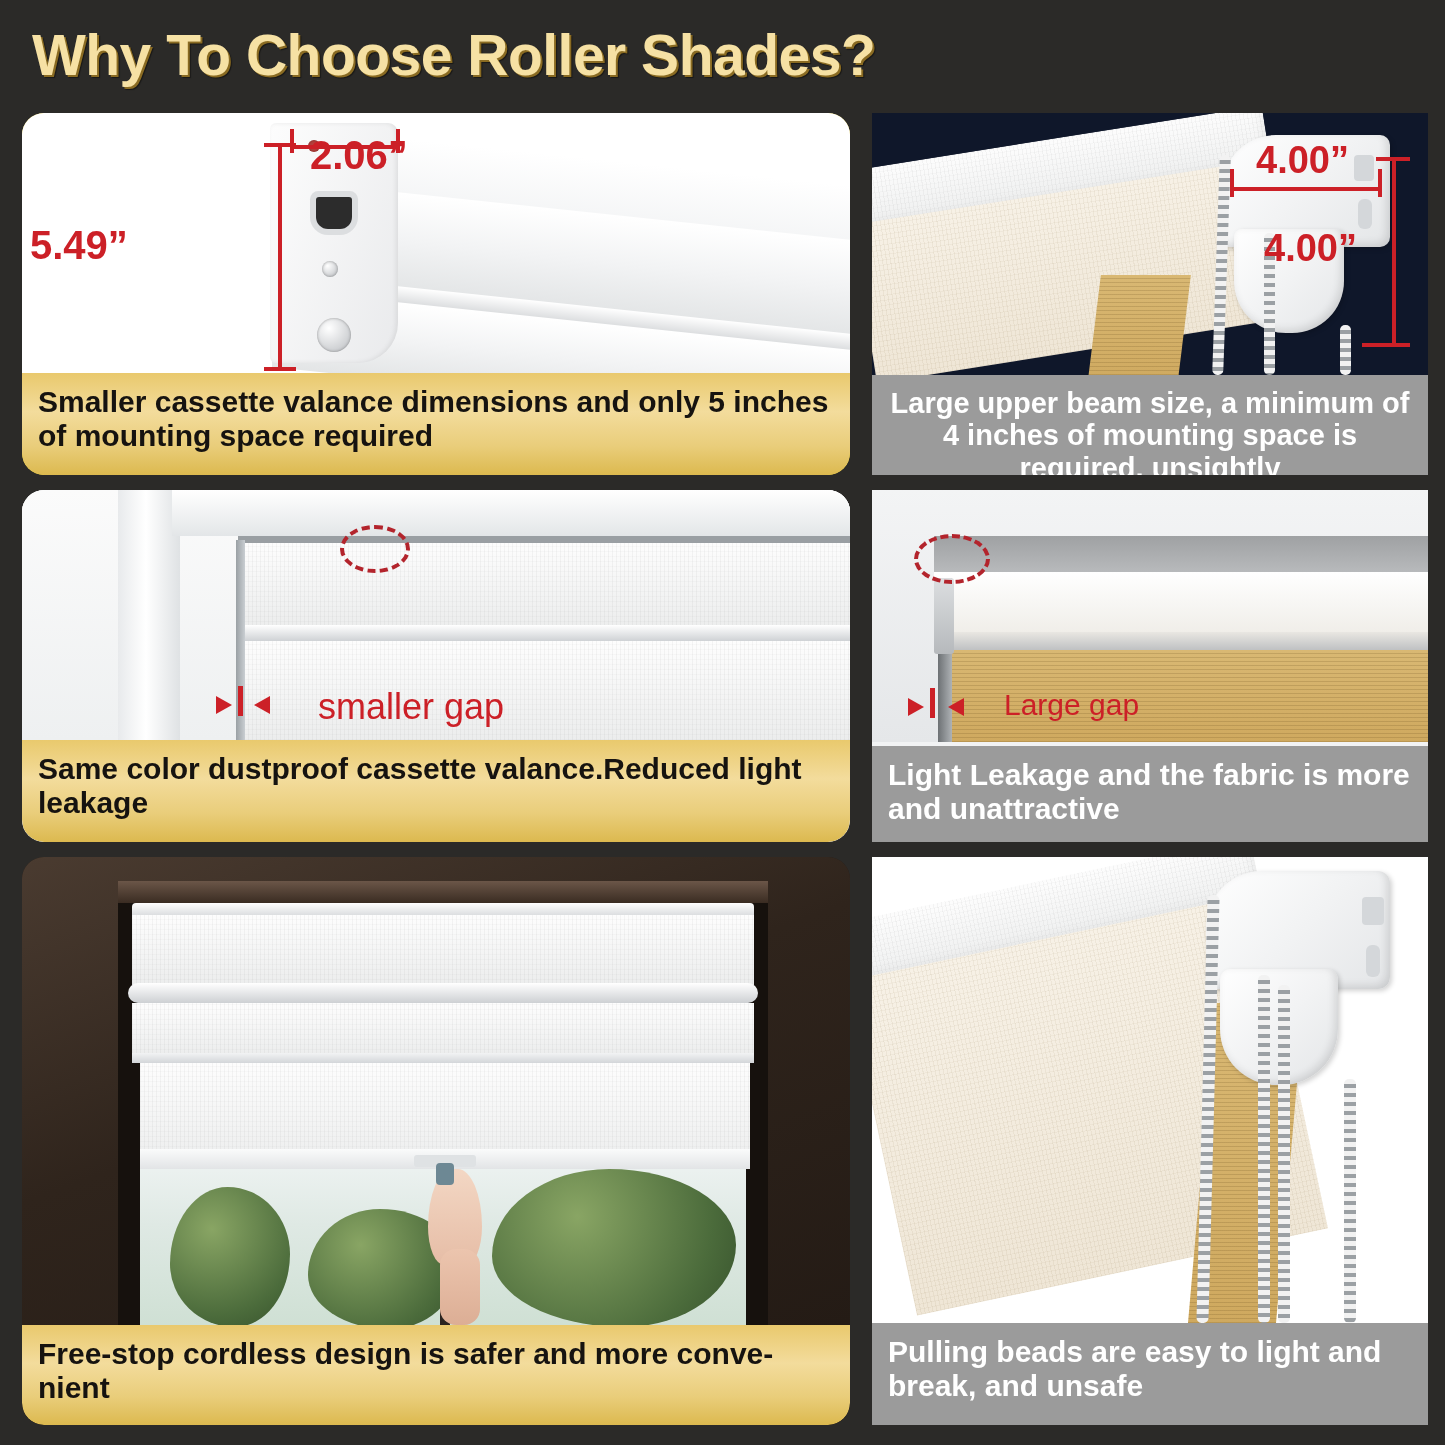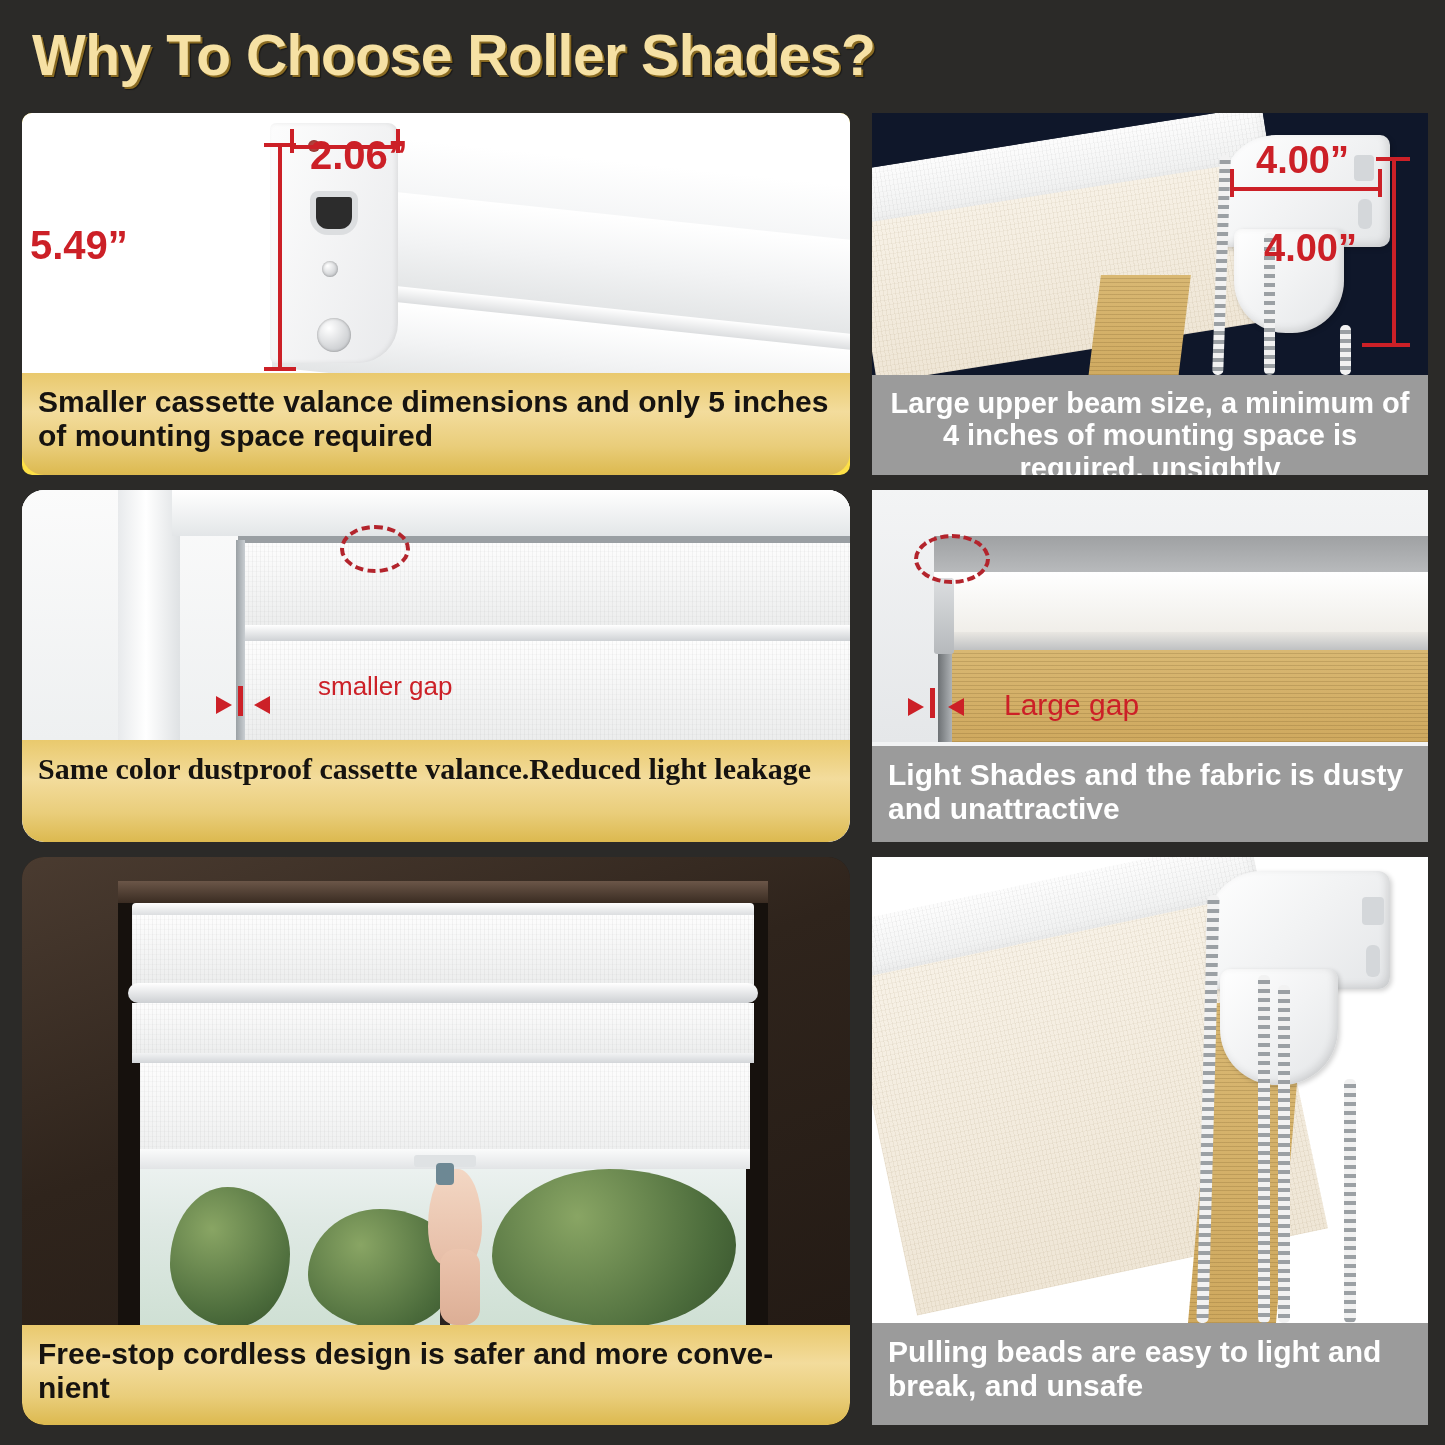--- a/index.html
+++ b/index.html
@@ -133,21 +133,21 @@
     border-radius: 5px;
   }
 </style>
 </head>
 <body>
 
 <div class="page">
 
   <div class="title">Why To Choose Roller Shades?</div>
 
-  <div class="panel good" style="left:22px; top:113px; width:828px; height:362px; background:#fde047;border-radius:10px;">
+  <div class="panel good" style="left:22px; top:113px; width:828px; height:362px; background:#fde047;">
     <div class="photo" style="height:260px; background:#ffffff;">
 
       <div class="tl-valance" style="left:250px; top:12px; width:600px; height:60px; transform: skewY(6deg); transform-origin: left top;
                   background: linear-gradient(180deg,#ffffff,#f4f5f6);"></div>
       <div class="tl-valance fabric-white" style="left:250px; top:66px; width:600px; height:98px; transform: skewY(6deg); transform-origin: left top;"></div>
       <div class="tl-valance" style="left:250px; top:160px; width:600px; height:18px; transform: skewY(6deg); transform-origin: left top;
                   background: linear-gradient(180deg,#ffffff,#d8dadc);"></div>
       <div class="tl-valance fabric-white" style="left:250px; top:176px; width:600px; height:78px; transform: skewY(6deg); transform-origin: left top;"></div>
 
       <div class="tl-end" style="left:248px; top:10px; width:128px; height:240px;"></div>
@@ -215,28 +215,28 @@
       <div style="position:absolute; left:216px; top:46px; width:612px; height:7px; background:#9a9fa3;"></div>
       <div class="fabric-white" style="position:absolute; left:218px; top:53px; width:610px; height:84px;"></div>
       <div style="position:absolute; left:218px; top:135px; width:610px; height:16px;
                   background: linear-gradient(180deg,#ffffff,#cfd2d5);"></div>
       <div class="fabric-white" style="position:absolute; left:222px; top:151px; width:606px; height:99px;"></div>
       <div style="position:absolute; left:214px; top:50px; width:9px; height:200px;
                   background: linear-gradient(90deg,#9aa0a4,#c9ced2);"></div>
 
       <div class="ellipse-dash" style="left:318px; top:35px; width:70px; height:48px;"></div>
 
-      <div class="gap-text" style="left:296px; top:181px; font-size:26px;">smaller gap</div>
+      <div class="gap-text" style="left:296px; top:196px; font-size:36px;">smaller gap</div>
     </div>
 
     <div class="arrow-r" style="left:194px; top:206px;"></div>
     <div class="tick" style="left:216px; top:196px; width:5px; height:30px;"></div>
     <div class="arrow-l" style="left:232px; top:206px;"></div>
 
-    <div class="cap gold" style="height:102px;font-family:Liberation Serif, serif;">Same color dustproof cassette valance.Reduced light leakage</div>
+    <div class="cap gold" style="height:102px;">Same color dustproof cassette valance.Reduced light leakage</div>
   </div>
 
   <div class="panel bad" style="left:872px; top:490px; width:556px; height:352px; background:#f2f3f4;">
     <div class="photo" style="height:252px; background:#eceef0;">
       <div style="position:absolute; left:0; top:0; width:556px; height:252px;
                   background: linear-gradient(180deg,#f3f4f5,#e5e7e9);"></div>
 
       <div style="position:absolute; left:62px; top:46px; width:494px; height:38px;
                   background: linear-gradient(180deg,#9fa1a3,#b9bbbd);"></div>
 
@@ -253,21 +253,21 @@
                   background: linear-gradient(180deg,#dcdee0,#b6b9bc); border-radius:3px;"></div>
 
       <div class="ellipse-dash" style="left:42px; top:44px; width:76px; height:50px;"></div>
 
       <div class="gap-text" style="left:132px; top:198px; font-size:30px;">Large gap</div>
     </div>
     <div class="arrow-r" style="left:36px; top:208px;"></div>
     <div class="tick" style="left:58px; top:198px; width:5px; height:30px;"></div>
     <div class="arrow-l" style="left:76px; top:208px;"></div>
 
-    <div class="cap grey" style="height:96px;">Light Shades and the fabric is dusty and unattractive</div>
+    <div class="cap grey" style="height:96px;">Light Leakage and the fabric is more and unattractive</div>
   </div>
 
   <div class="panel good" style="left:22px; top:857px; width:828px; height:568px; background:#241b15;">
     <div class="photo" style="height:468px;">
       <div class="room"></div>
 
       <div class="win-frame" style="left:96px; top:24px; width:650px; height:444px;"></div>
       <div style="position:absolute; left:96px; top:24px; width:650px; height:22px;
                   background: linear-gradient(180deg,#6b5648,#3a2c22);"></div>
 

